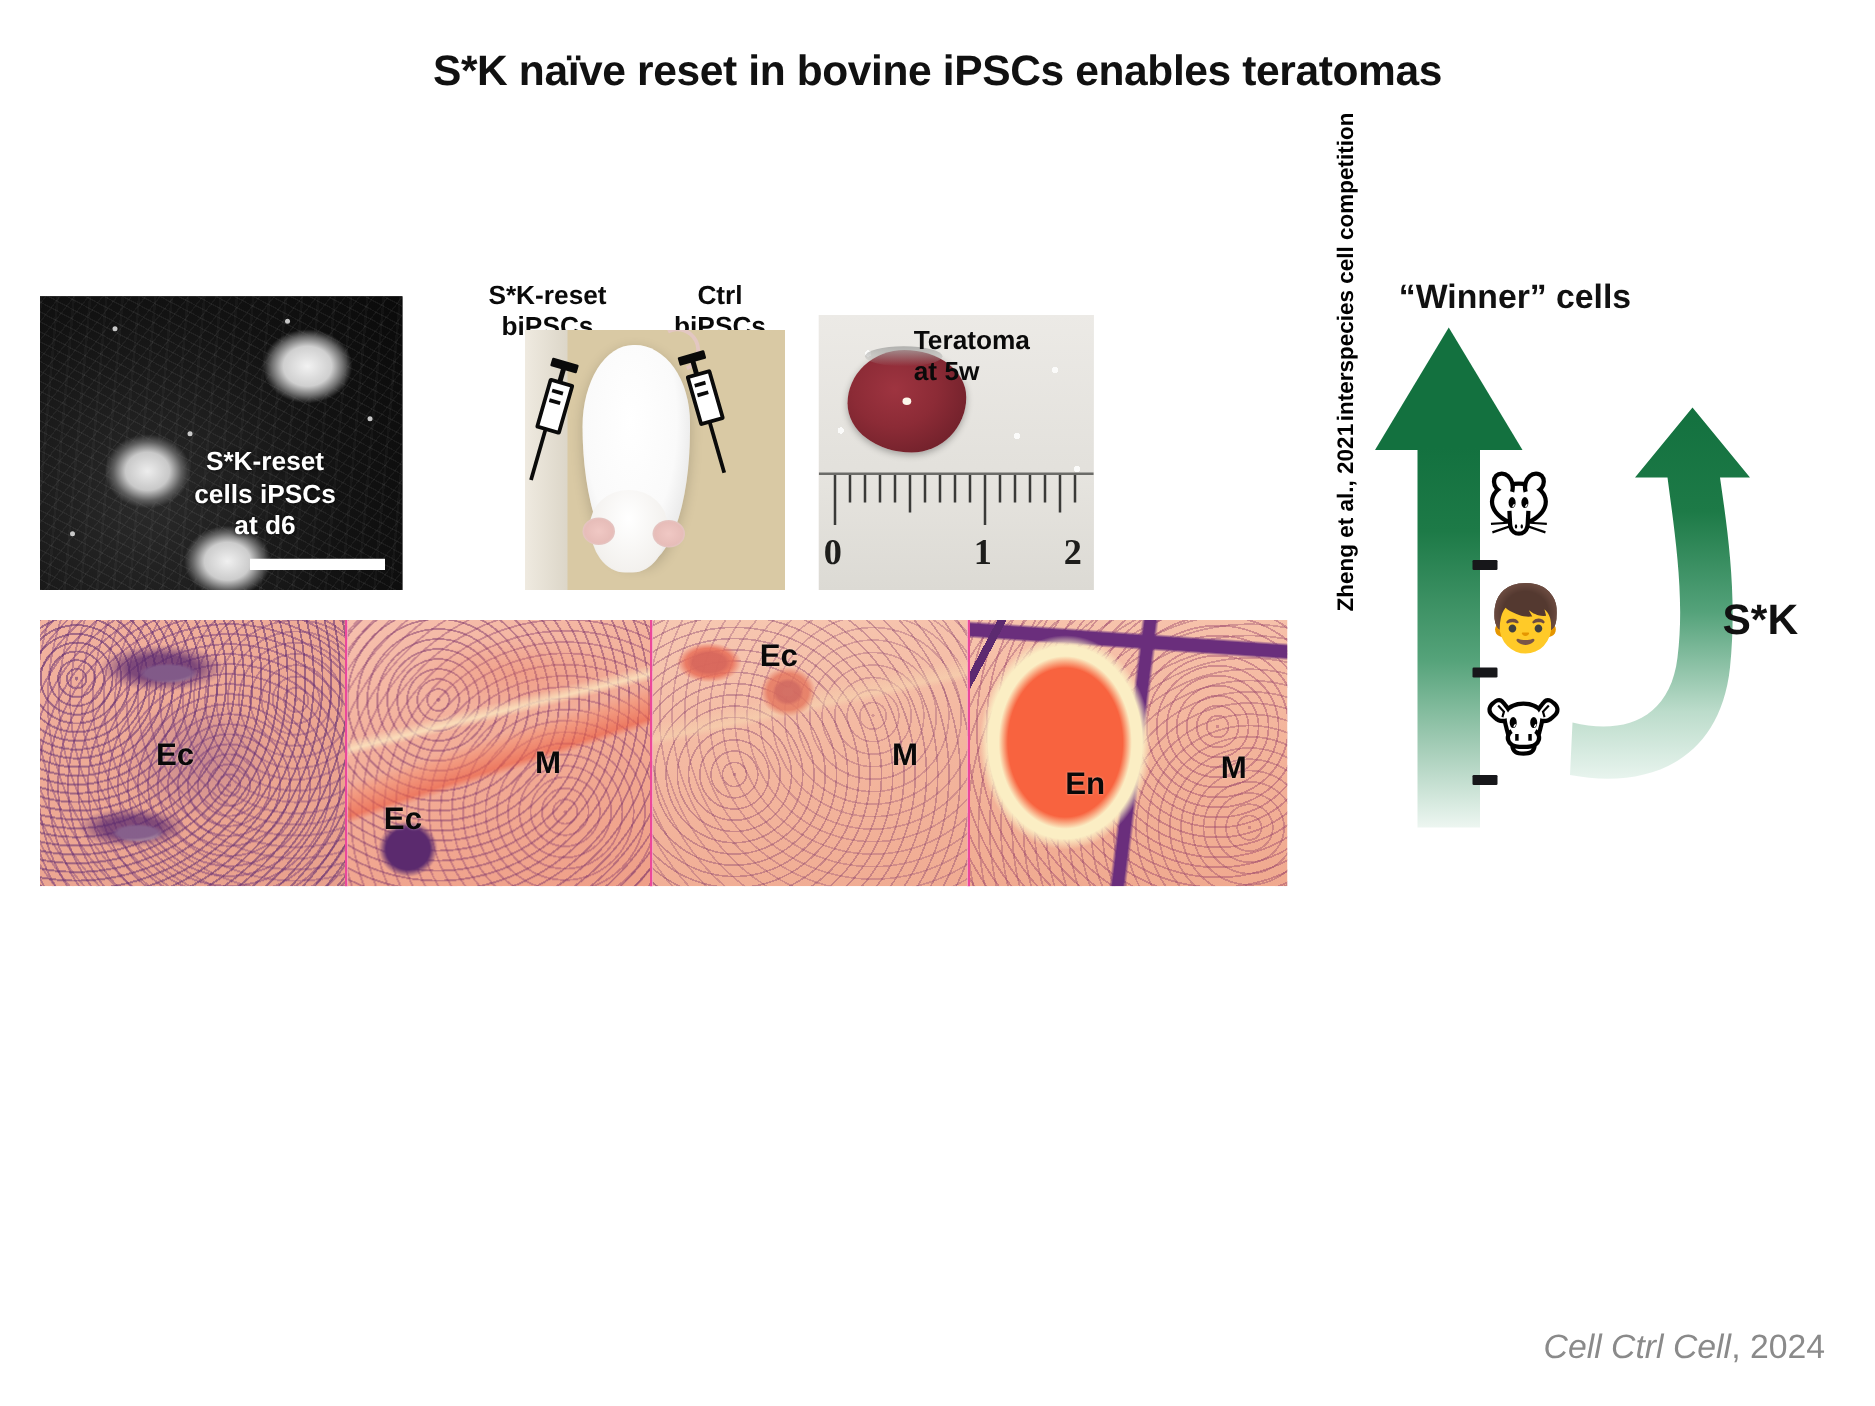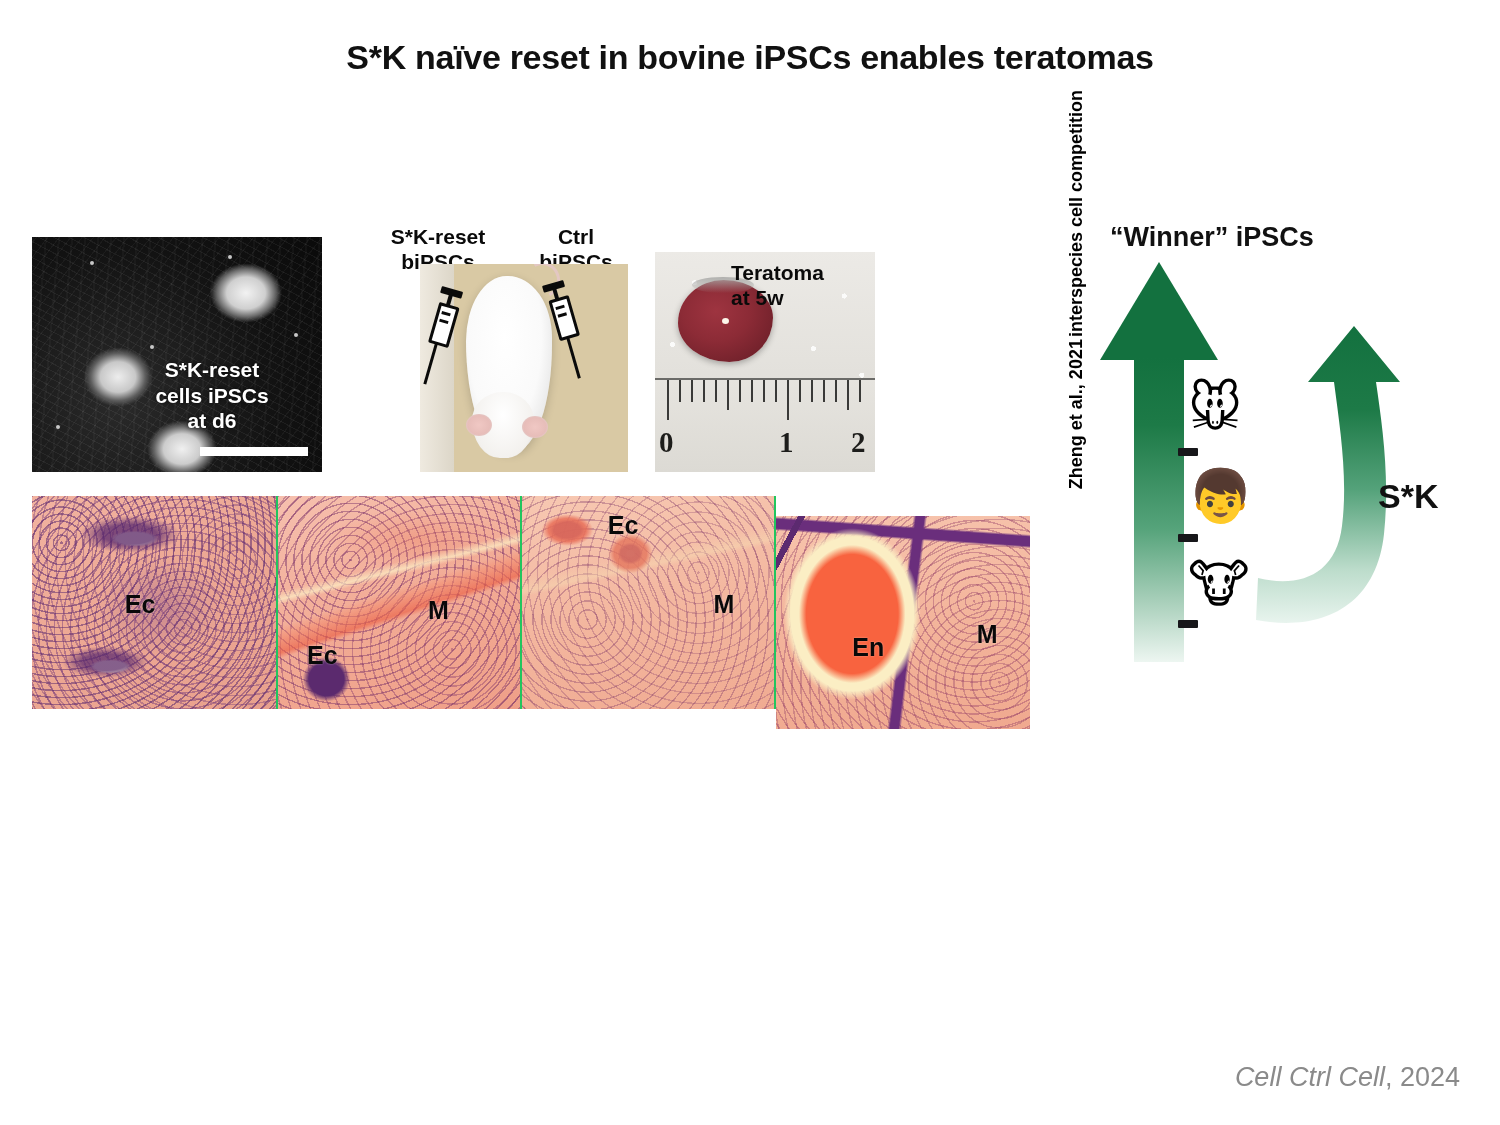--- a/index.html
+++ b/index.html
@@ -178,23 +178,23 @@
     color:#0a0a0a;
   }
 
   
   #histology-strip {
     left: 32px; top: 496px; width: 998px; height: 213px;
     display: flex;
   }
   .histo {
     position: relative; height: 100%; overflow: hidden;
-    border-right: 2px solid #22c55e;
-  }
-  .histo:last-child { border-right: none; margin-top: 20px; }
+    border-right: 2px solid #ec4899;
+  }
+  .histo:last-child { border-right: none; }
   .histo .tissue { position:absolute; inset:0; }
   .histo .lbl {
     position:absolute; font-size:25px; font-weight:bold; color:#090909;
     text-shadow: 0 0 2px rgba(255,255,255,.45);
   }
   
   .tx-a {
     background:
       radial-gradient(ellipse 70px 26px at 40% 18%, rgba(88,40,110,.75) 0 38%, rgba(88,40,110,0) 72%),
       radial-gradient(ellipse 60px 22px at 30% 78%, rgba(88,40,110,.72) 0 38%, rgba(88,40,110,0) 72%),
@@ -393,21 +393,21 @@
 
   <div class="histo" style="width:255px;">
     <div class="tissue tx-d"></div>
     <div class="lbl" style="left:30%; top:55%;">En</div>
     <div class="lbl" style="left:79%; top:49%;">M</div>
   </div>
 </div>
 
 <div class="abs" id="competition-diagram">
 
-  <div id="winner-label">“Winner” iPSCs</div>
+  <div id="winner-label">“Winner” cells</div>
 
   <div id="arrow-up">
     <div class="head"></div>
     <div class="shaft"></div>
     <div class="tick" style="top:186px;"></div>
     <div class="tick" style="top:272px;"></div>
     <div class="tick" style="top:358px;"></div>
   </div>
 
   <div style="position:absolute; left:26px; top:148px; width:280px; height:34px;

